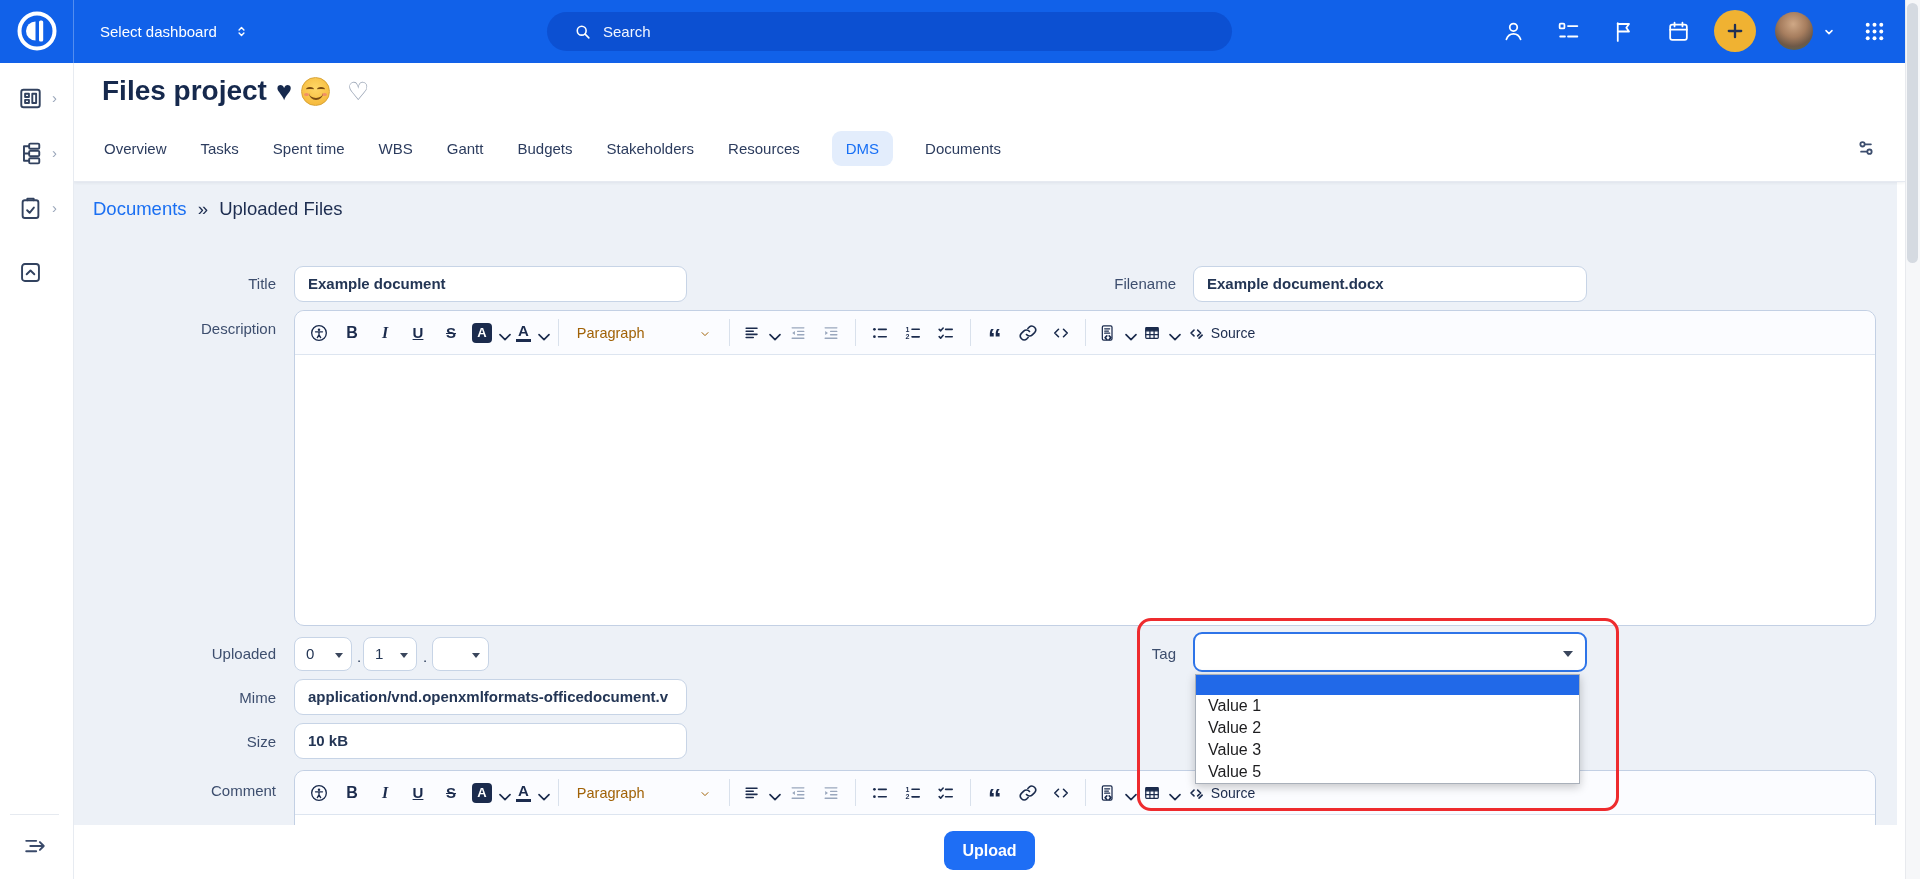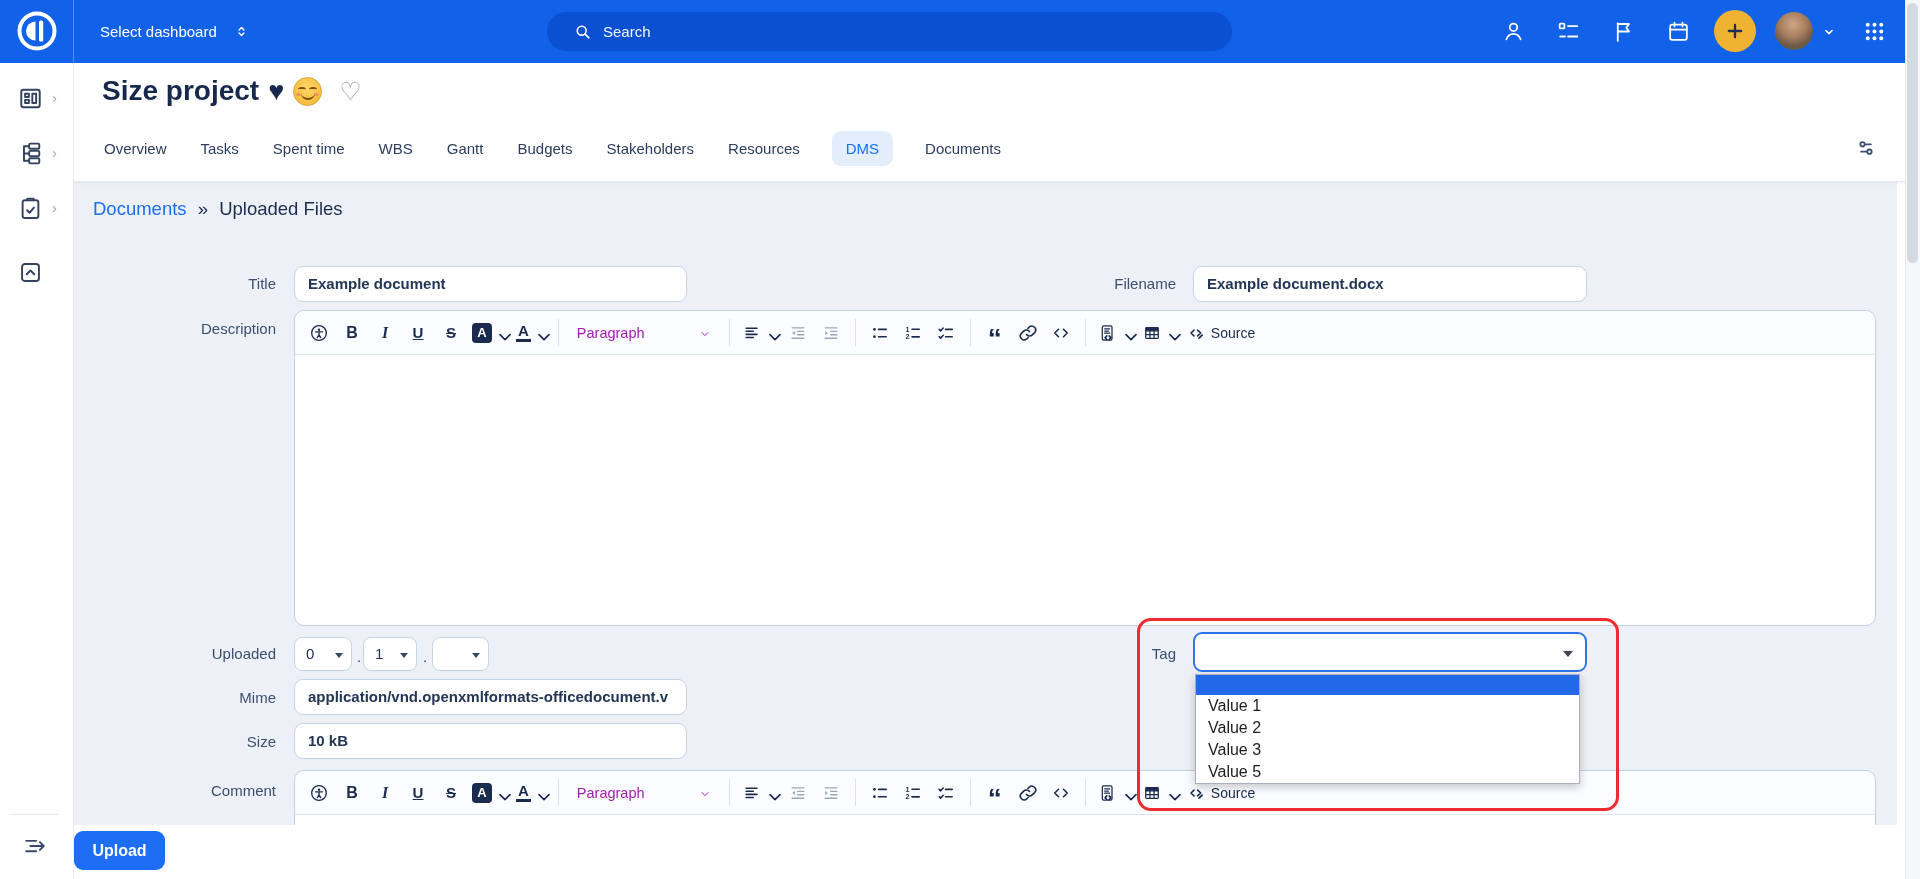--- a/index.html
+++ b/index.html
@@ -82,21 +82,21 @@
   .ltr { font-size:16px; font-weight:700; }
   .ltr-i { font-family:"Liberation Serif", serif; font-style:italic; }
   .ltr-u { text-decoration:underline; font-size:15px; }
   .ltr-s { text-decoration:line-through; font-size:15px; }
   .fontbg { width:20px; height:20px; background:#1b2b4d; color:#fff; border-radius:4px; font-size:13px;
             font-weight:700; display:flex; align-items:center; justify-content:center; }
   .fontcol { font-size:15px; font-weight:700; border-bottom:3px solid #1b2b4d; padding:0 2px 1px; line-height:15px; }
   .quote-glyph { font-size:28px; font-weight:700; color:#1b2b4d; line-height:10px; margin-top:12px; }
   .rte-caret { width:12px; height:12px; margin-left:3px; }
   .rte-dd { width:152px; height:32px; display:flex; align-items:center; justify-content:space-between;
-            padding:0 9px; border-radius:6px; font-size:14.5px; color:#a21caf; cursor:pointer; flex:none; }
+            padding:0 9px; border-radius:6px; font-size:14.5px; color:#a16207; cursor:pointer; flex:none; }
   .src-label { font-size:14px; color:#1b2b4d; margin-left:5px; }
 
   
   .vsel { position:absolute; top:455px; height:34px; background:#fff; border:1px solid #c7d4e6; border-radius:8px;
           font-size:15px; color:#243655; line-height:32px; padding:0 20px 0 11px; cursor:pointer; }
   .vsel::after { content:""; position:absolute; right:8px; top:15px; border-left:4.5px solid transparent;
                  border-right:4.5px solid transparent; border-top:5px solid #3a465c; }
   .vdot { position:absolute; top:466px; font-size:15px; color:#243655; }
 
   
@@ -107,21 +107,21 @@
   .tag-dropdown { position:absolute; left:1129px; top:492px; width:385px; background:#fff;
                   border:1px solid #a9b0ba; box-shadow:0 3px 9px rgba(0,0,0,.22); z-index:30; }
   .tag-opt { height:22px; line-height:22px; font-size:16px; color:#1d1d1f; padding-left:12px; cursor:pointer; }
   .tag-opt.sel { height:20px; background:#2169e8; }
 
   .red-annotation { position:absolute; left:1071px; top:436px; width:482px; height:193px;
                     border:3px solid #ee2b2e; border-radius:14px; z-index:40; pointer-events:none; }
 
   
   .footer { position:absolute; left:74px; top:825px; width:1831px; height:54px; background:#fff;
-            display:flex; justify-content:flex-start; align-items:flex-start; padding-top:6px; z-index:20; }
+            display:flex; justify-content:center; align-items:flex-start; padding-top:6px; z-index:20; }
   .upload-btn { width:91px; height:39px; background:#1e6ef5; color:#fff; border:none; border-radius:9px;
                 font-size:16px; font-weight:700; font-family:"Liberation Sans", sans-serif; cursor:pointer; }
 </style>
 </head>
 <body>
 
 <div class="topbar">
   <div class="logo">
     <svg viewBox="0 0 46 46">
         <circle cx="23" cy="23" r="17.5" fill="none" stroke="#fff" stroke-width="4"></circle>
@@ -223,21 +223,21 @@
         </svg></span>
     </div>
     <div class="side-expand"><svg viewBox="0 0 24 24" fill="none" stroke="currentColor" stroke-width="1.7" stroke-linecap="round" stroke-linejoin="round">
         <path d="M4.5 7.6h8.5M4.5 16.4h8.5"></path>
         <path d="M8 12h11.5M16.2 8.7L19.5 12l-3.3 3.3"></path>
       </svg></div>
   </div>
 
 <div class="header-card">
   <div class="page-title">
-    <span>Size project</span>
+    <span>Files project</span>
     <span class="heart">♥</span>
     <span class="smiley">
         <i class="l"></i>
         <i class="r"></i>
         <b class="l"></b>
         <b class="r"></b>
         <u></u>
       </span>
     <span class="fav-heart">♡</span>
   </div>

